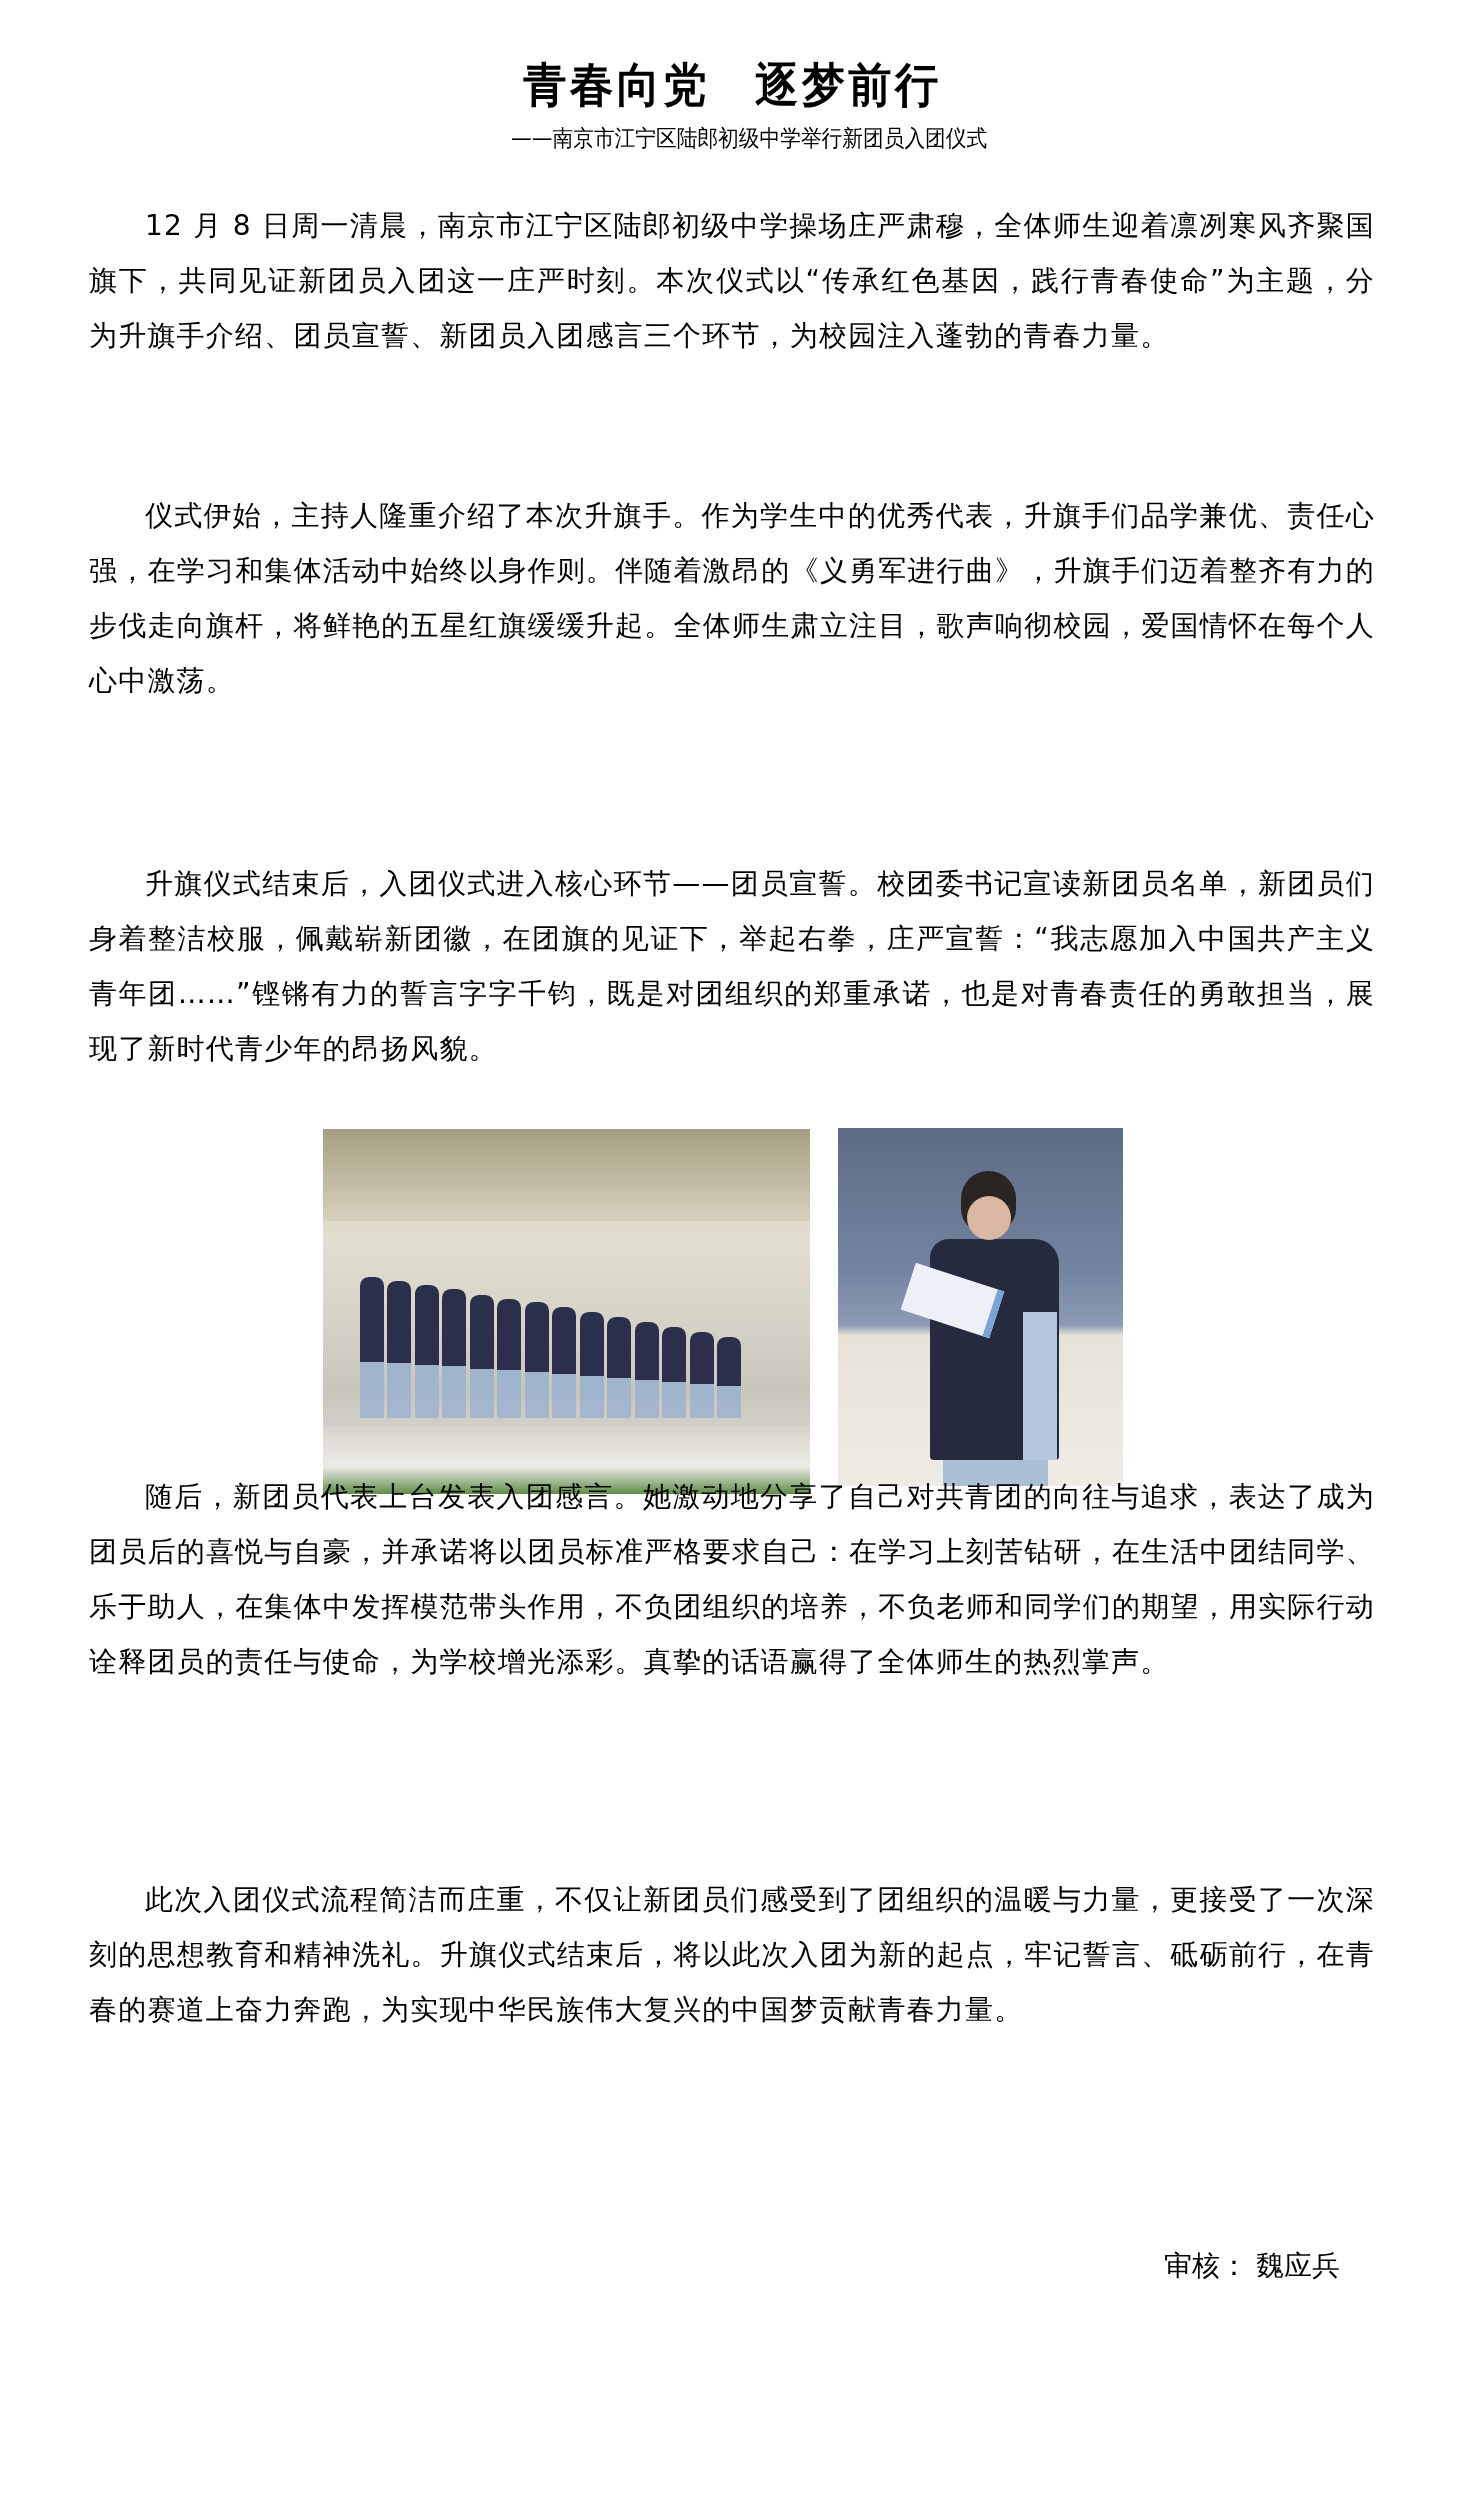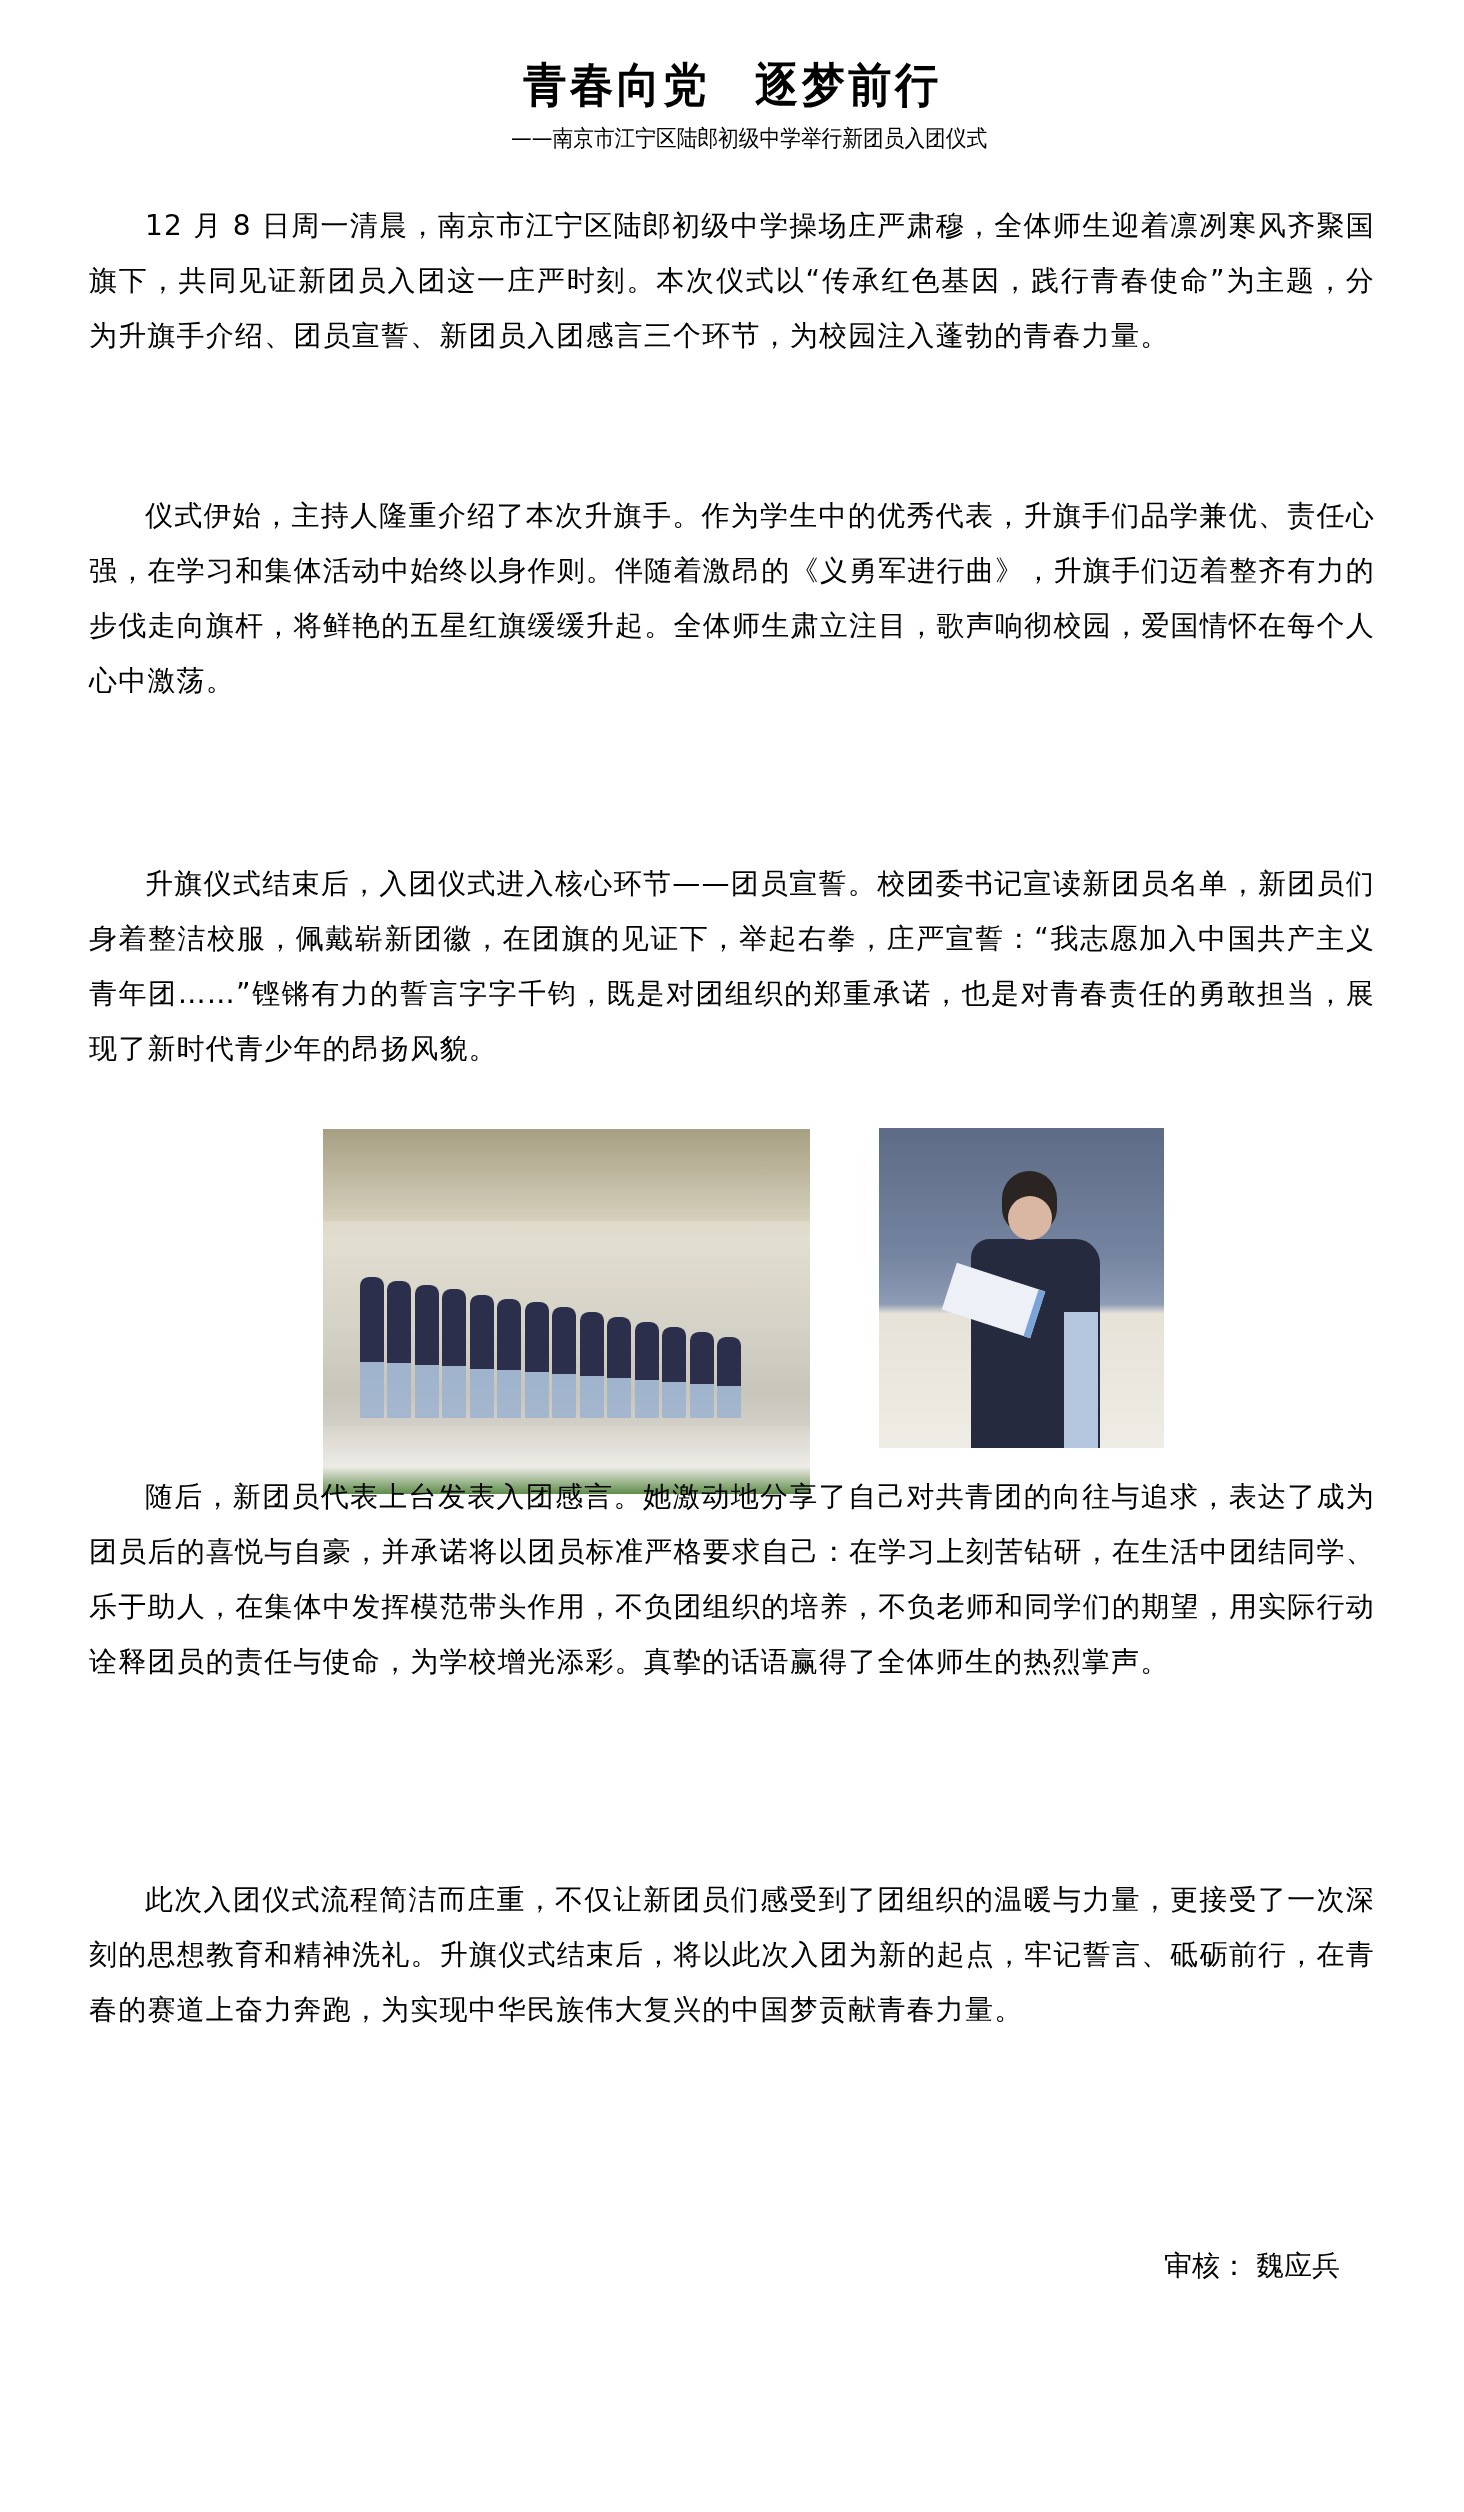--- a/index.html
+++ b/index.html
@@ -27,21 +27,21 @@
   #p2 { top: 488px; }
   #p3 { top: 856px; }
   #p4 { top: 1469px; }
   #p5 { top: 1872px; }
   .photo {
     position: absolute; overflow: hidden;
   }
   #photo-1 { left: 323px; top: 1129px; width: 487px; height: 365px;
     background: linear-gradient(180deg, #b8b196 0%, #d9d3c0 18%, #e2ded0 30%, #d4d1c6 55%, #c8c5bb 72%, #d3d0c9 82%, #e4e3de 90%, #7fa36a 96%, #4f7d3e 100%);
   }
-  #photo-2 { left: 879px; top: 1128px; width: 285px; height: 320px;
+  #photo-2 { left: 838px; top: 1128px; width: 285px; height: 358px;
     background: linear-gradient(180deg, #5d6b86 0%, #7584a0 40%, #8d9bb5 55%, #e6e2d8 58%, #efece5 100%);
   }
   .ph-label {
     position: absolute; left: 0; right: 0; bottom: 6.2px; text-align: left;
     font-size: 11px; color: rgba(0,0,0,0.0);
   }
   
   .ceiling { position: absolute; left: 0; top: 0; width: 100%; height: 92px; background: linear-gradient(180deg, #a79f82, #d6d0bd); }
   .row-students { position: absolute; left: 37px; top: 148px; width: 381px; height: 141px; display: flex; gap: 3.7px; align-items: flex-end; }
   .stu { flex: 1; background: linear-gradient(180deg, #2c2f4c 0%, #2c2f4c 60%, #9fb3cc 60%, #a5b7cf 100%); border-radius: 8.6px 8.6px 1.2px 1.2px; }

